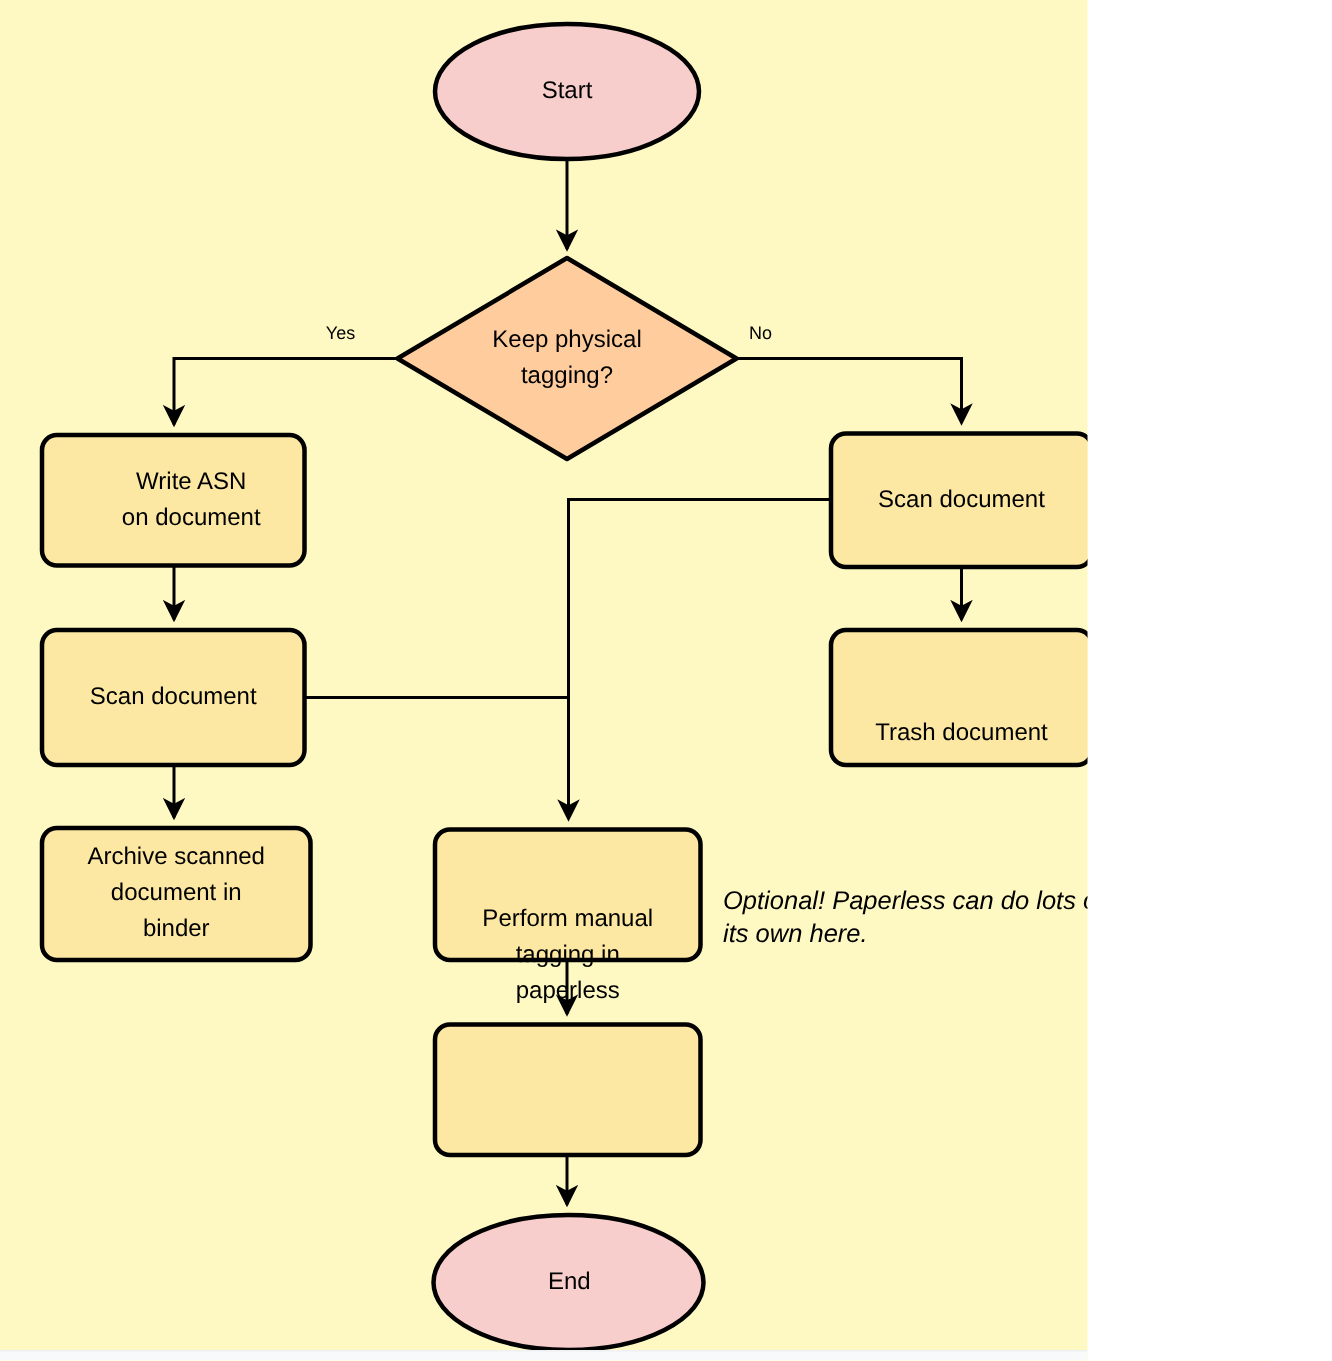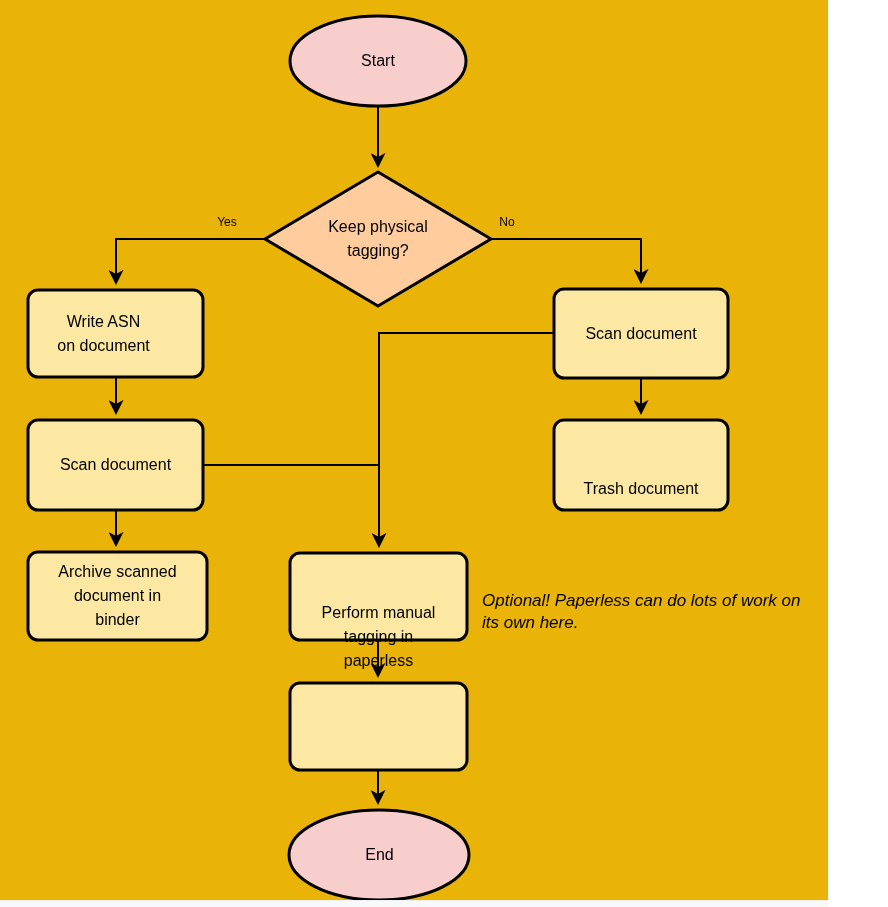--- a/index.html
+++ b/index.html
@@ -3,23 +3,23 @@
 <meta charset="utf-8">
 <style>
   html, body {
     margin: 0;
     padding: 0;
     background: #ffffff;
     font-family: "Liberation Sans", sans-serif;
   }
   #stage {
     position: relative;
-    width: 828px;
+    width: 725px;
     height: 907px;
-    background: #eab308;
+    background: #fef9c3;
     overflow: hidden;
     text-decoration: underline;
   }
   #diagram-svg {
     position: absolute;
     left: 0;
     top: 0;
   }
   .label {
     position: absolute;
@@ -100,21 +100,21 @@
 
   <div class="label" style="left:290px; top:16px; width:176px; height:90px;">Start</div>
 
   <div class="label" style="left:265px; top:172px; width:226px; height:134px;">Keep physical
 tagging?</div>
 
   <div class="label edge-label" style="left:201px; top:210px; width:52px; height:24px;">Yes</div>
 
   <div class="label edge-label" style="left:481px; top:210px; width:52px; height:24px;">No</div>
 
-  <div class="label" style="left:16px; top:290px; width:175px; height:87px;">Write ASN
+  <div class="label" style="left:28px; top:290px; width:175px; height:87px;padding-left:12px;">Write ASN
 on document</div>
 
   <div class="label" style="left:28px; top:420px; width:175px; height:90px;">Scan document</div>
 
   <div class="label" style="left:28px; top:552px; width:179px; height:88px;">Archive scanned
 document in
 binder</div>
 
   <div class="label" style="left:554px; top:289px; width:174px; height:89px;">Scan document</div>
 

